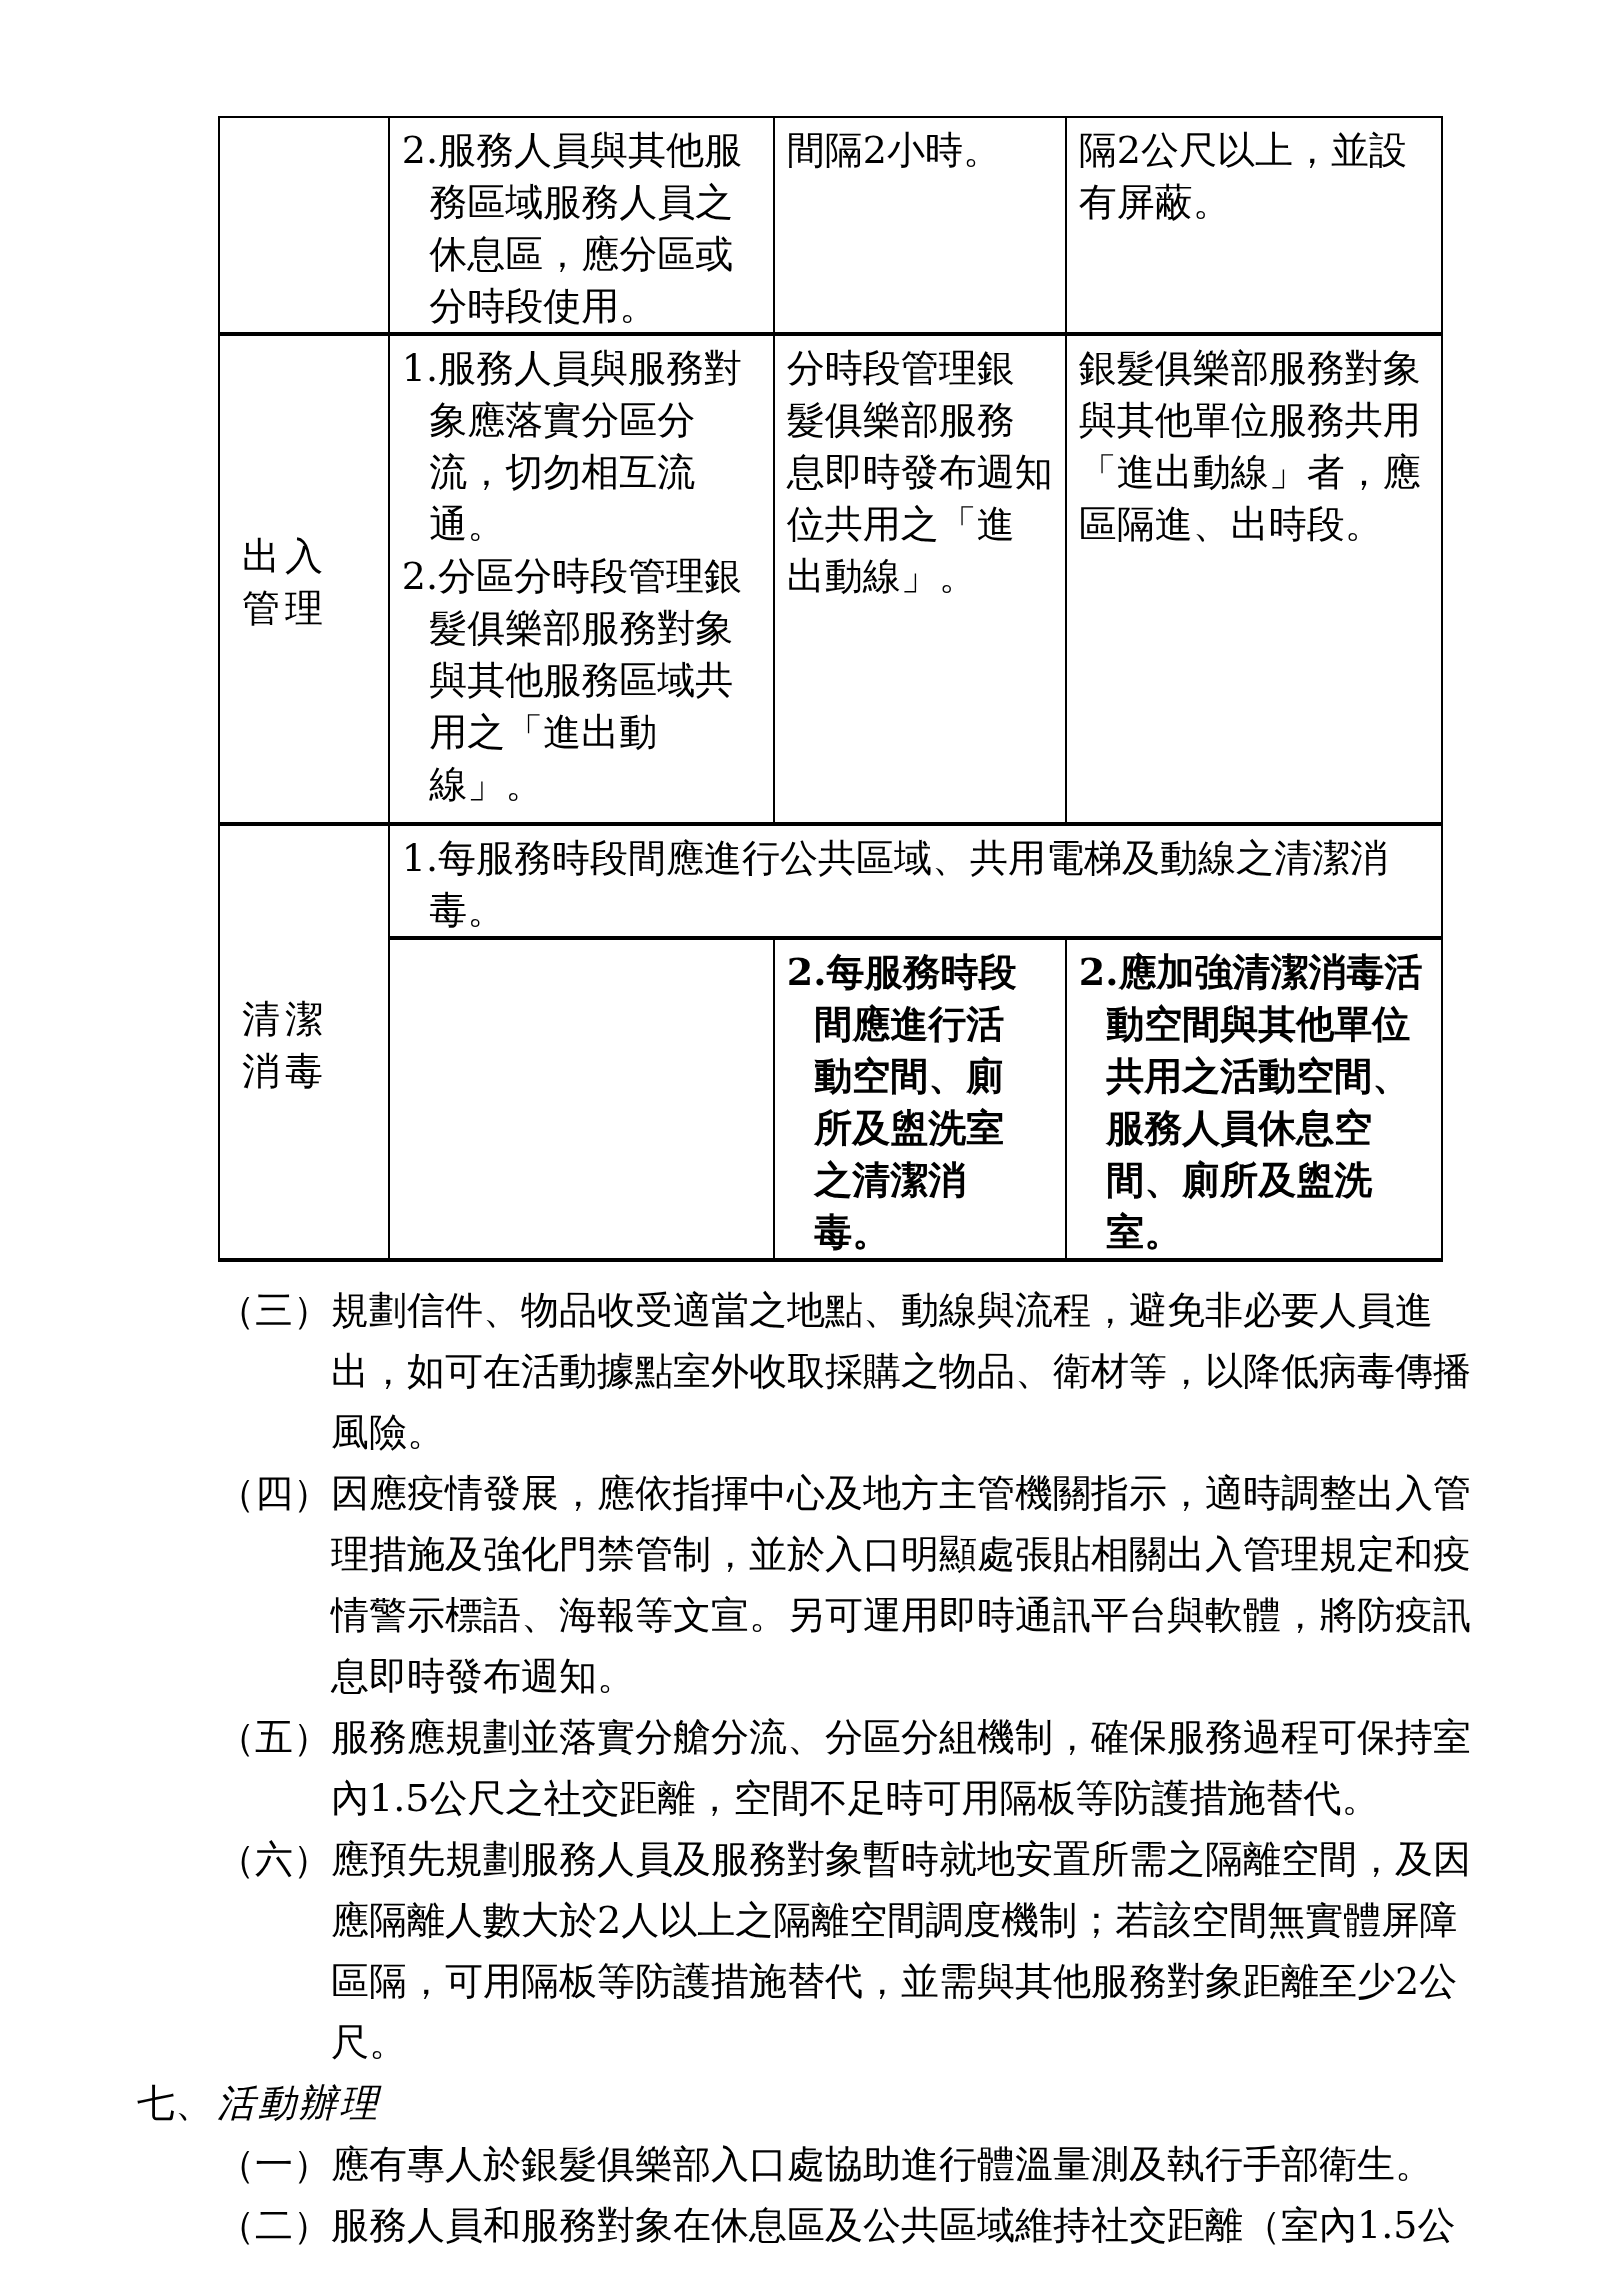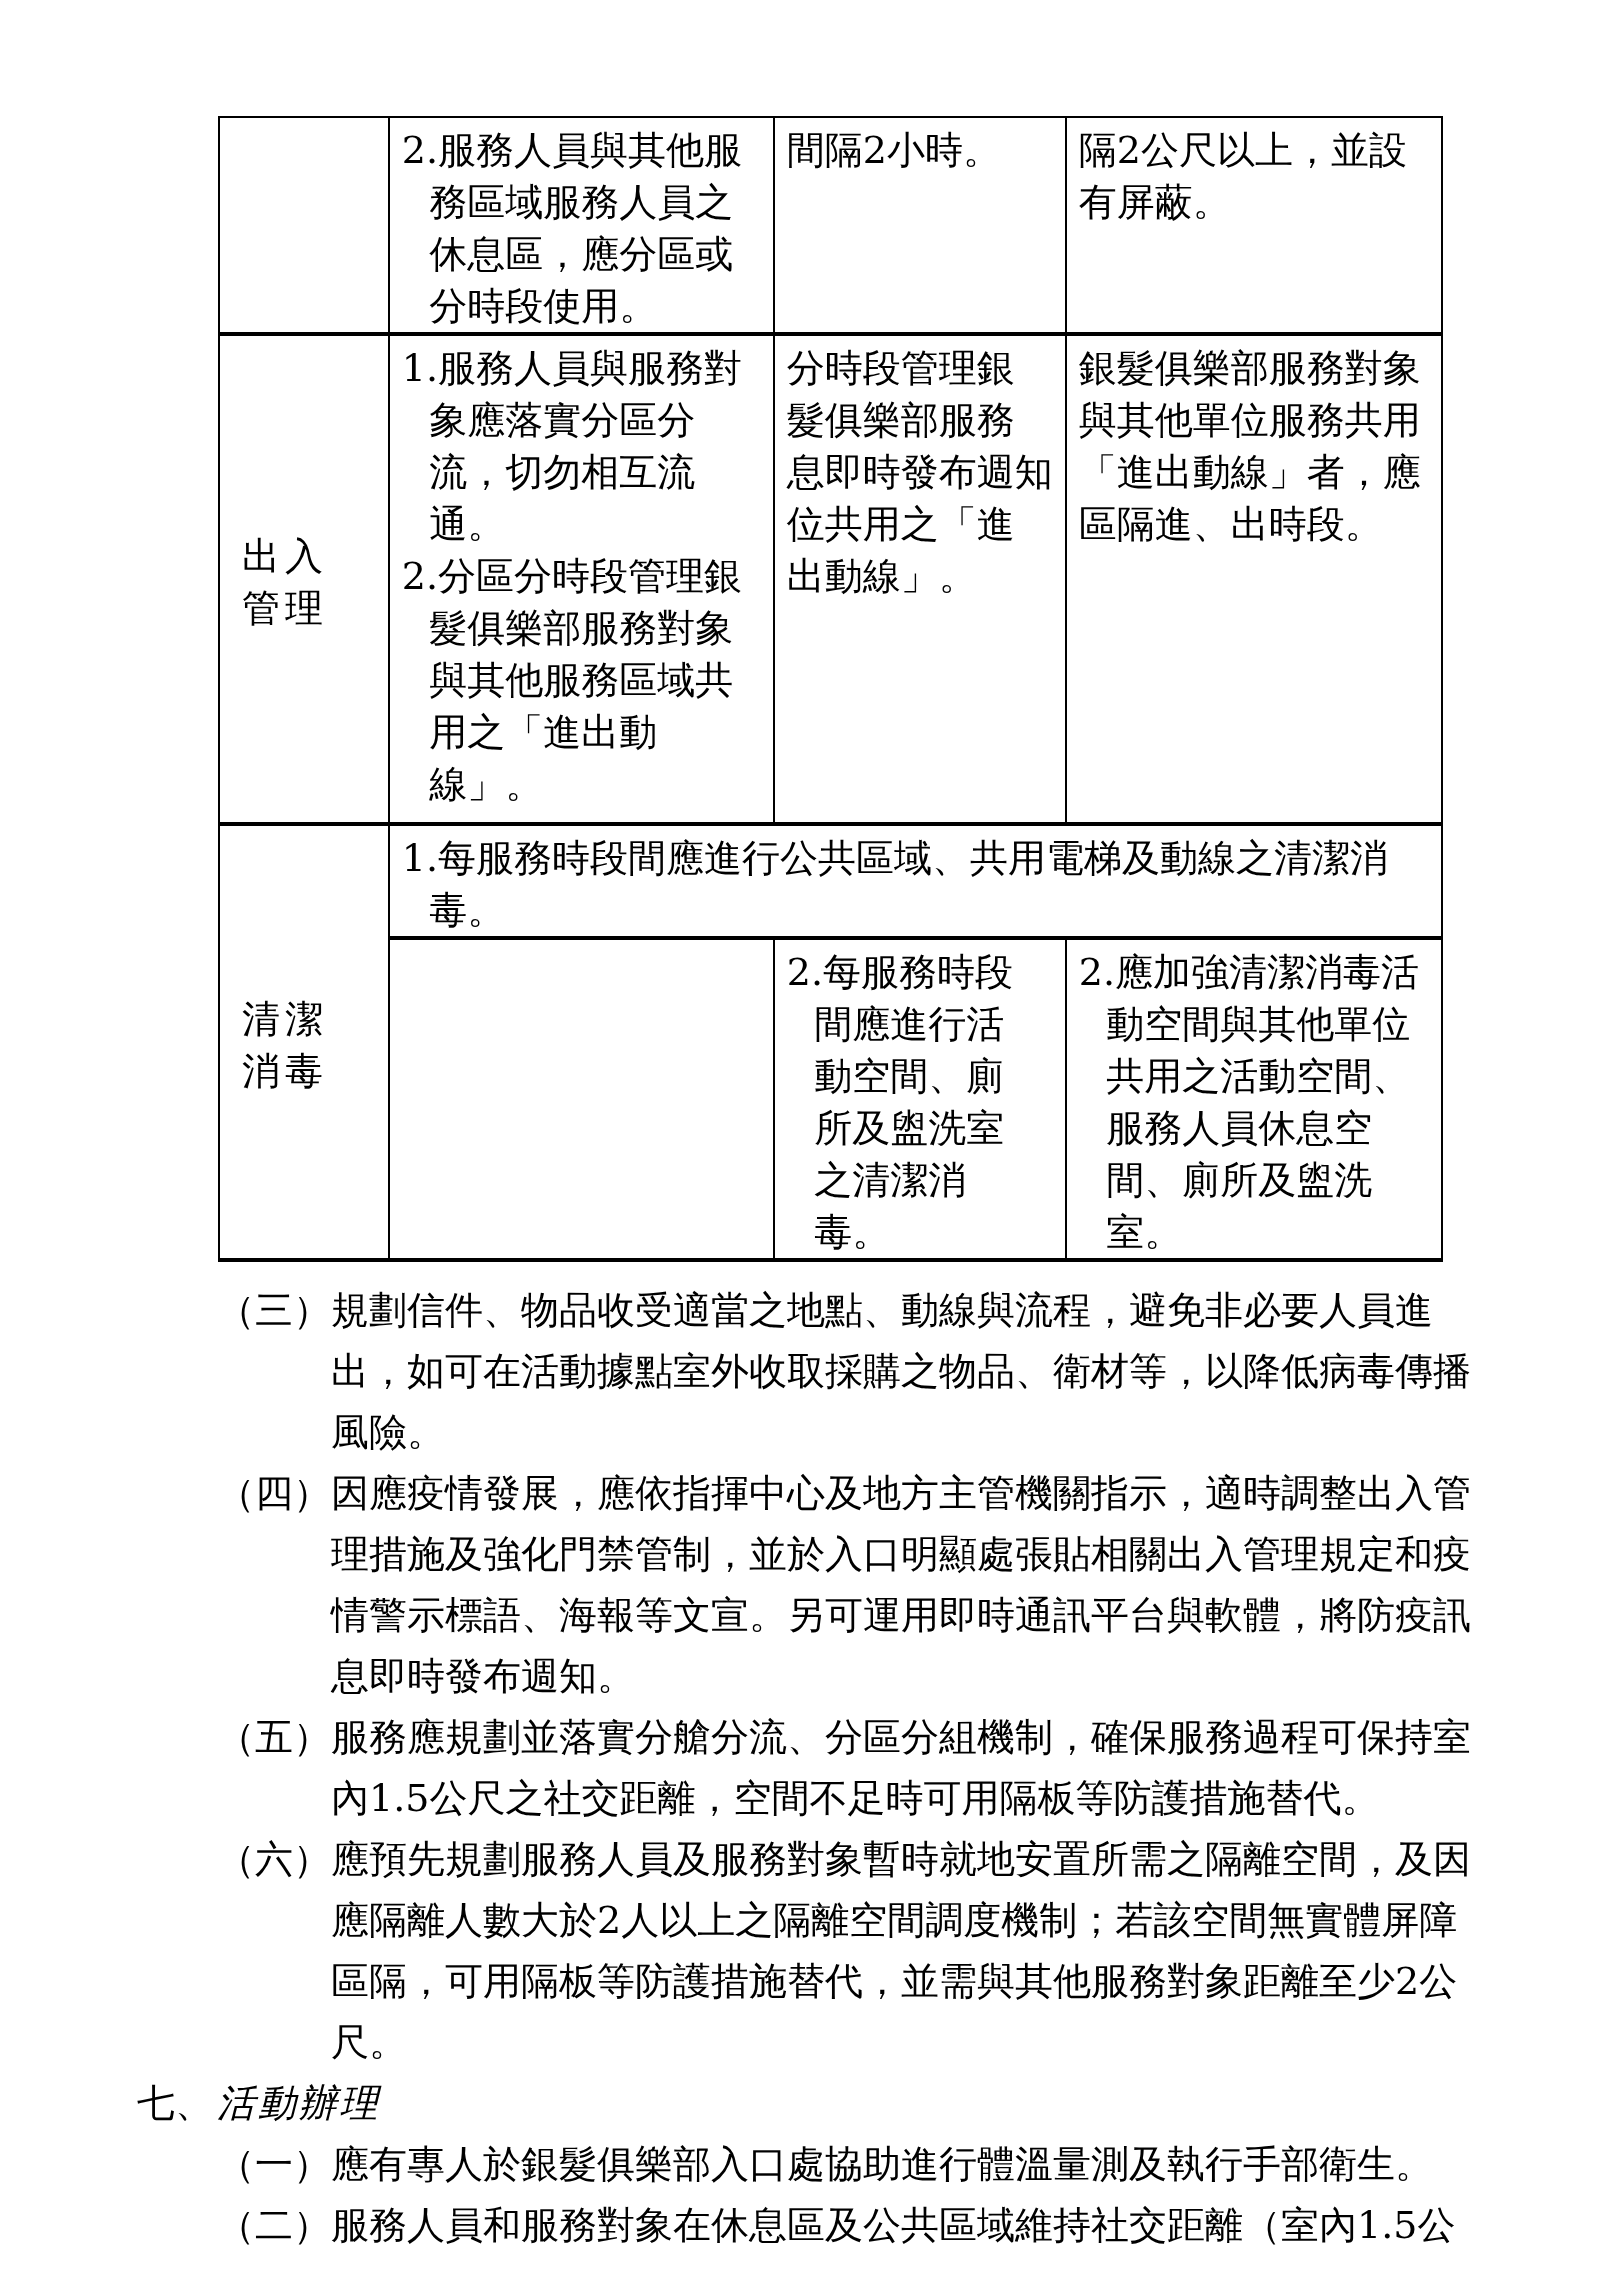--- a/index.html
+++ b/index.html
@@ -34,21 +34,21 @@
   }
   .doc-table tr.r1 td { border-top-width: 2px; }
   .doc-table td.rowhead {
     vertical-align: middle;
     padding-left: 22px;
     letter-spacing: 4.9px;
   }
   tr.r1  { height: 214px; }
   tr.r2  { height: 490px; }
   tr.r3a { height: 110px; }
-  tr.r3b { height: 318px; }
+  tr.r3b { height: 318px; font-weight: bold; }
 
   .doc-table .line {
     line-height: 52px;
     height: 52px;
     white-space: nowrap;
   }
   .item .line       { padding-left: 27.4px; }
   .item .line.first { padding-left: 0; }
   .item.nohang .line { padding-left: 0; }
 

